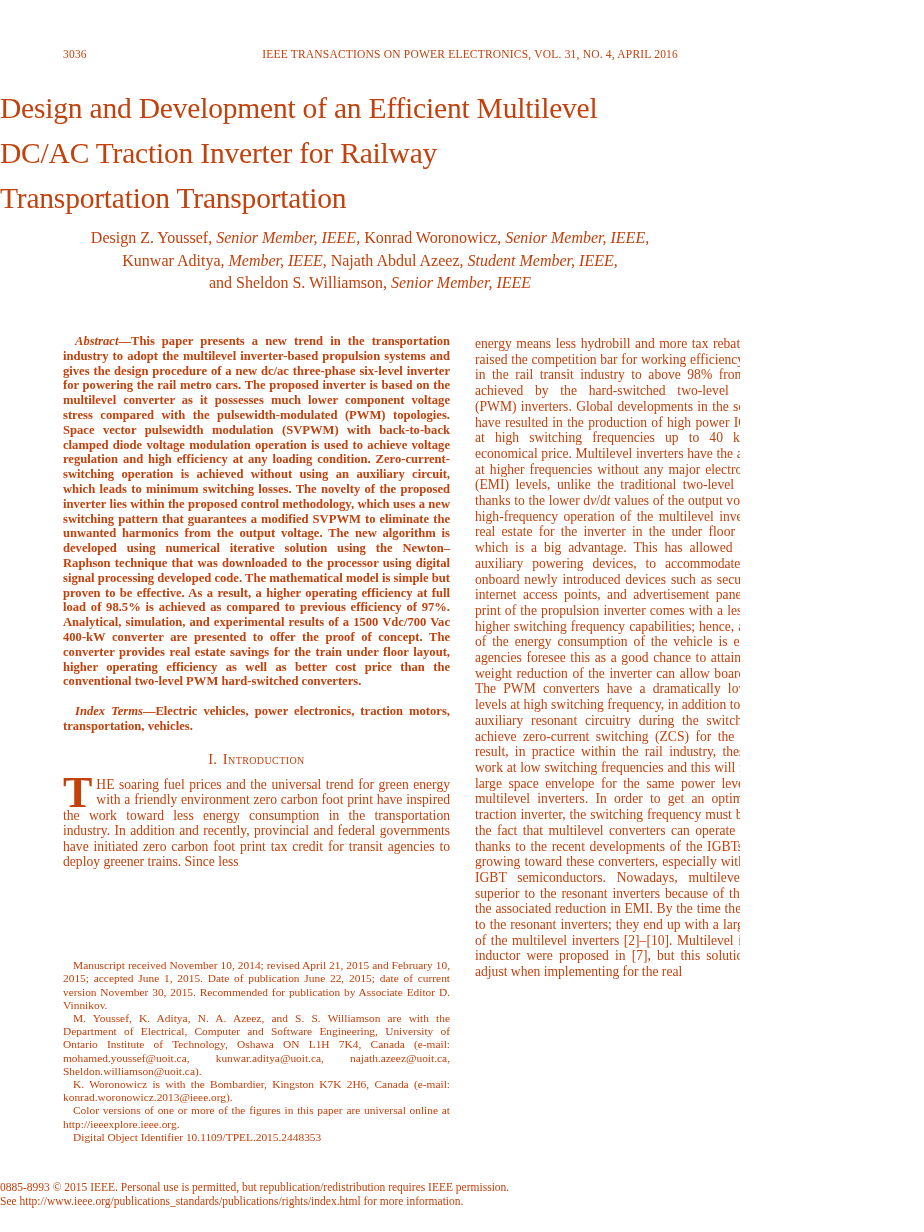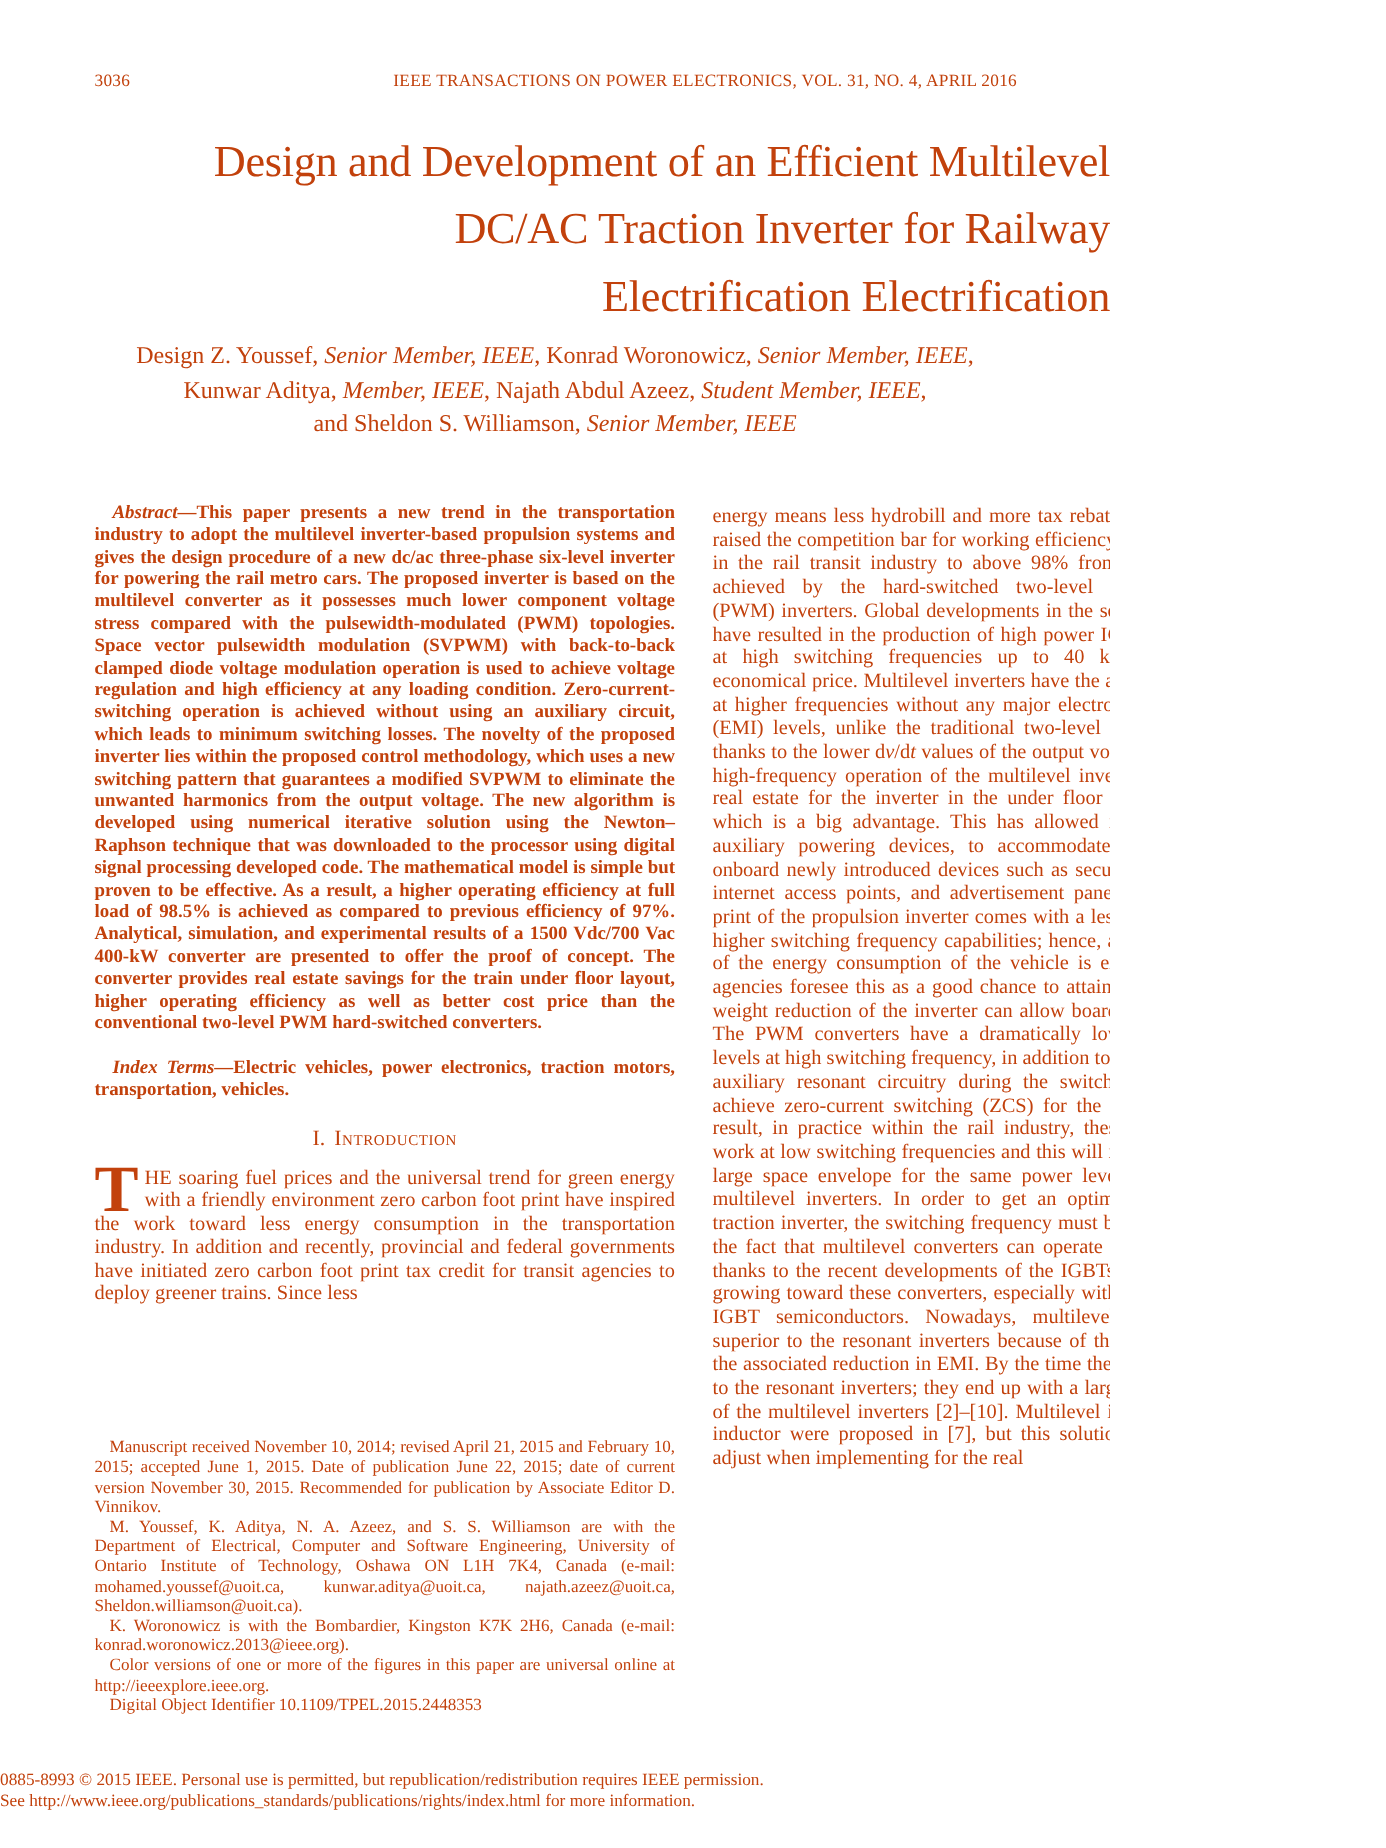--- a/index.html
+++ b/index.html
@@ -20,41 +20,40 @@
     display: flex;
     justify-content: space-between;
     align-items: baseline;
     font-size: 11.5px;
     letter-spacing: 0.2px;
   }
 
   .title-block {
     position: absolute;
     top: 86px; left: 0; right: 0;
-    text-align: right;
+    text-align: left;
     font-size: 29.5px;
     line-height: 45px;
     letter-spacing: -0.2px;
   }
 
   .authors-block {
     position: absolute;
     top: 227px; left: 0; right: 0;
     text-align: center;
     font-size: 16px;
     line-height: 22.5px;
   }
 
   .columns {
     position: absolute;
     top: 334px; left: 63px;
     width: 799px; height: 836px;
     display: flex;
-    gap: 15px;
-    justify-content: space-between;
+    gap: 25px;
   }
   .col { width: 387px; }
   .col-left {
     display: flex;
     flex-direction: column;
     height: 810px;
   }
 
   .abstract, .index-terms {
     font-weight: bold;
@@ -118,21 +117,21 @@
 <div class="page">
 
   <div class="running-head">
     <span>3036</span>
     <span>IEEE TRANSACTIONS ON POWER ELECTRONICS, VOL. 31, NO. 4, APRIL 2016</span>
   </div>
 
   <div class="title-block">
     <div>Design and Development of an Efficient Multilevel</div>
     <div>DC/AC Traction Inverter for Railway</div>
-    <div>Electrification Electrification</div>
+    <div>Transportation Transportation</div>
   </div>
 
   <div class="authors-block">
     <div><span>Design Z. Youssef, </span><span class="it">Senior Member, IEEE</span><span>, Konrad Woronowicz, </span><span class="it">Senior Member, IEEE</span><span>,</span></div>
     <div><span>Kunwar Aditya, </span><span class="it">Member, IEEE</span><span>, Najath Abdul Azeez, </span><span class="it">Student Member, IEEE</span><span>,</span></div>
     <div><span>and Sheldon S. Williamson, </span><span class="it">Senior Member, IEEE</span></div>
   </div>
 
   <div class="columns">
 

